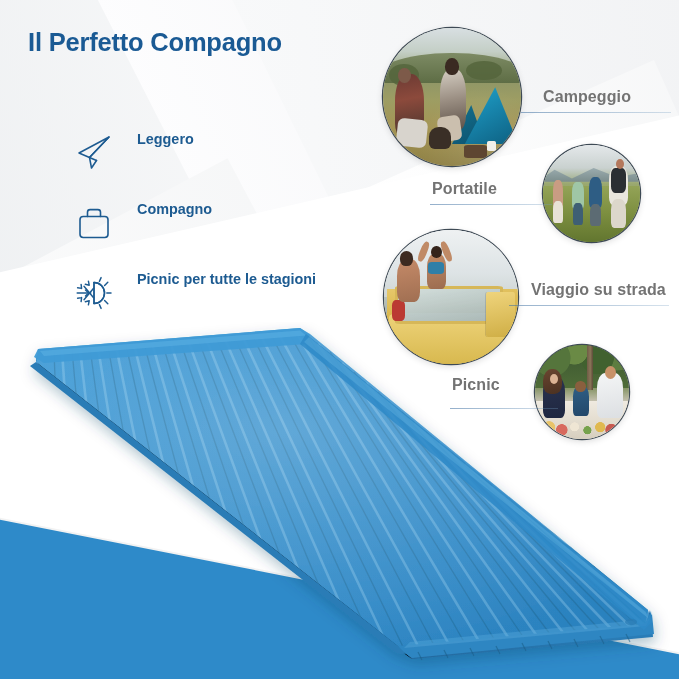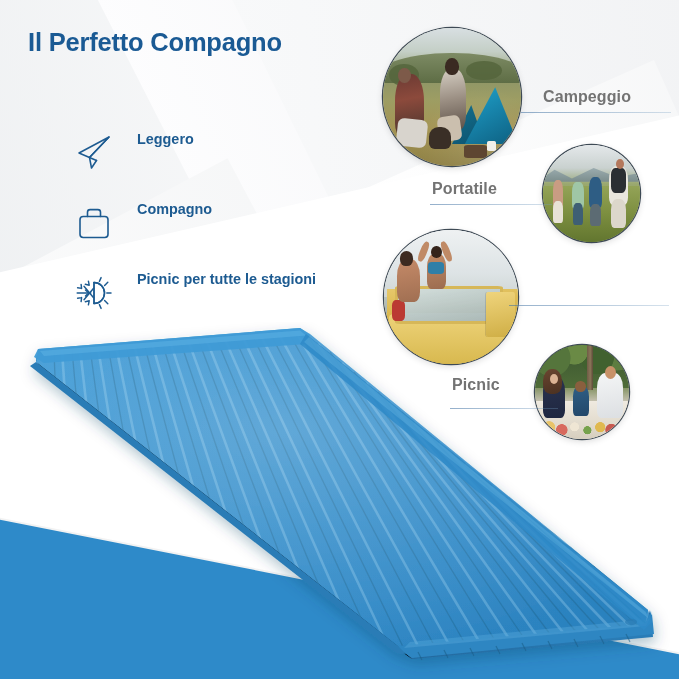--- a/index.html
+++ b/index.html
@@ -426,20 +426,21 @@
       <div class="pic-food"></div>
     </div>
   </div>
 
   <div class="cat-label" style="left:543px; top:88px;">Campeggio</div>
   <div class="cat-rule" style="left:521px; top:112px; width:150px;"></div>
 
   <div class="cat-label" style="left:432px; top:180px;">Portatile</div>
   <div class="cat-rule" style="left:430px; top:204px; width:122px;"></div>
 
+  <div class="cat-label" style="left:531px; top:281px;">Viaggio su strada</div>
   <div class="cat-rule" style="left:509px; top:305px; width:160px;"></div>
 
   <div class="cat-label" style="left:452px; top:376px;">Picnic</div>
   <div class="cat-rule" style="left:450px; top:408px; width:108px;"></div>
 
   <svg id="mattress" viewBox="0 0 679 357">
     <defs>
       <linearGradient id="topFace" x1="0" y1="0" x2="1" y2="1">
         <stop offset="0%" stop-color="#3e9ad6"></stop>
         <stop offset="35%" stop-color="#3590cd"></stop>

